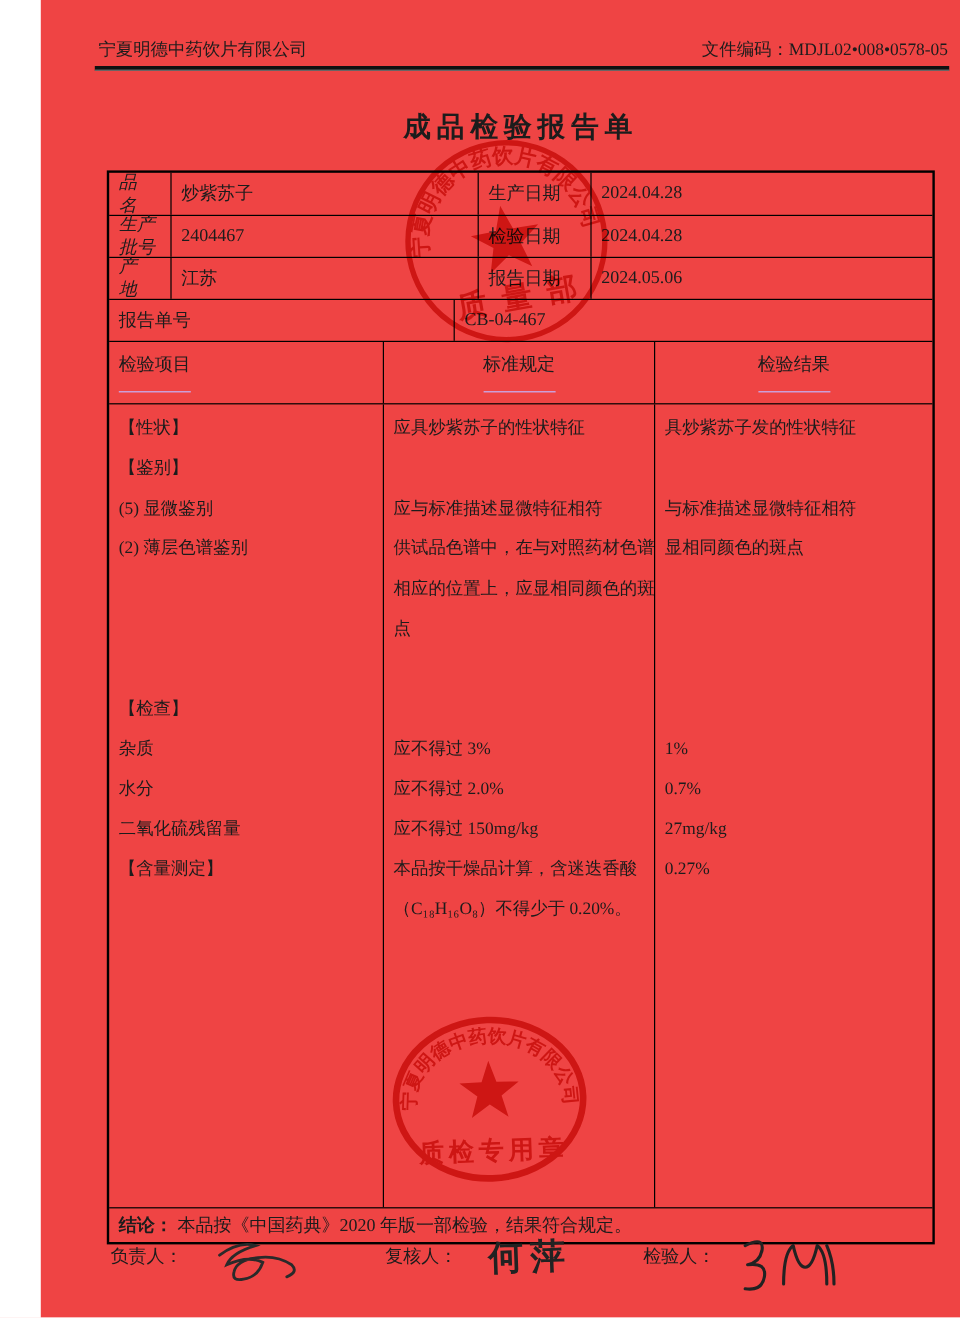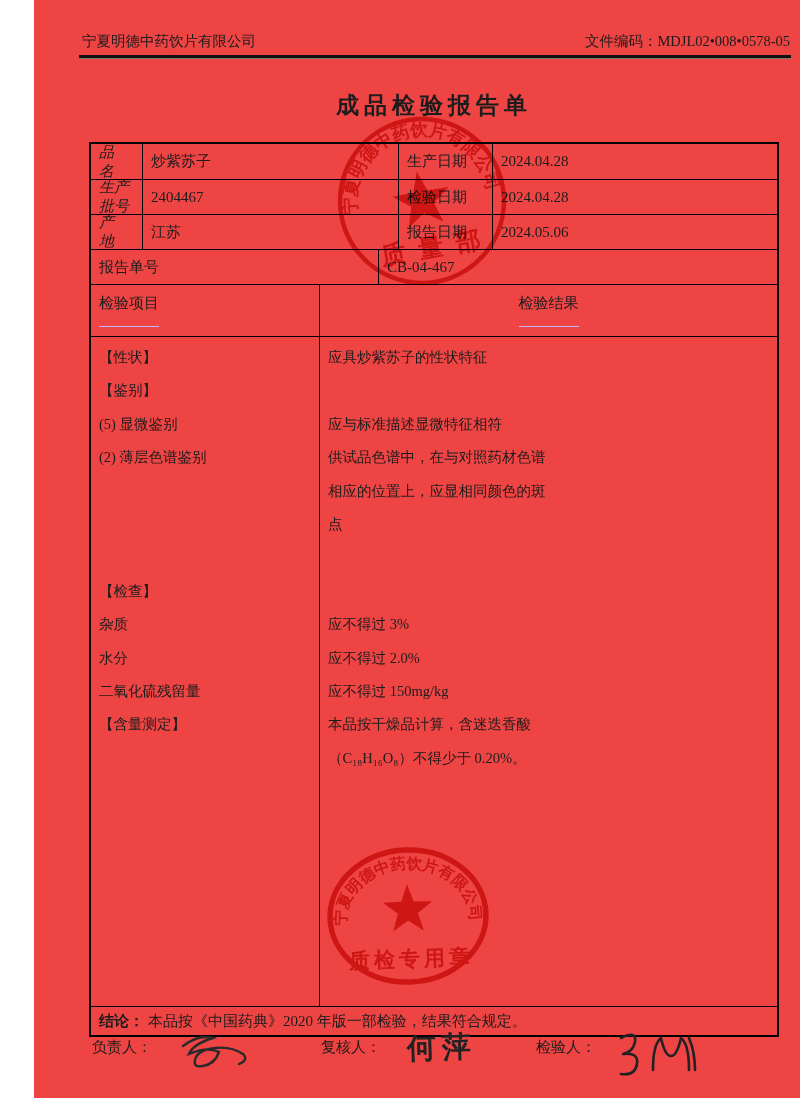--- a/index.html
+++ b/index.html
@@ -93,20 +93,23 @@
 
     <div class="row info-row">
       <div class="cell c-report-label">报告单号</div>
       <div class="cell c-report-value">CB-04-467</div>
     </div>
 
     <div class="row head-row">
       <div class="cell h-item">
           <span class="u">检验项目</span>
         </div>
+      <div class="cell h-std">
+          <span class="u">标准规定</span>
+        </div>
       <div class="cell h-res">
           <span class="u">检验结果</span>
         </div>
     </div>
 
     <div class="row body-row">
       <div class="cell h-item" id="col-item">
           <div class="bl">【性状】</div>
           <div class="bl">【鉴别】</div>
           <div class="bl">(5) 显微鉴别</div>
@@ -127,20 +130,34 @@
           <div class="bl">供试品色谱中，在与对照药材色谱</div>
           <div class="bl">相应的位置上，应显相同颜色的斑</div>
           <div class="bl">点</div>
           <div class="bl"></div>
           <div class="bl"></div>
           <div class="bl">应不得过 3%</div>
           <div class="bl">应不得过 2.0%</div>
           <div class="bl">应不得过 150mg/kg</div>
           <div class="bl">本品按干燥品计算，含迷迭香酸</div>
           <div class="bl">（C₁₈H₁₆O₈）不得少于 0.20%。</div>
+        </div>
+      <div class="cell h-res" id="col-result" style="justify-content:flex-start">
+          <div class="bl">具炒紫苏子发的性状特征</div>
+          <div class="bl"></div>
+          <div class="bl">与标准描述显微特征相符</div>
+          <div class="bl">显相同颜色的斑点</div>
+          <div class="bl"></div>
+          <div class="bl"></div>
+          <div class="bl"></div>
+          <div class="bl"></div>
+          <div class="bl">1%</div>
+          <div class="bl">0.7%</div>
+          <div class="bl">27mg/kg</div>
+          <div class="bl">0.27%</div>
         </div>
     </div>
 
     <div class="row concl-row">
       <div class="cell">
         <span class="concl-label">结论：</span>
         <span>本品按《中国药典》2020 年版一部检验，结果符合规定。</span>
       </div>
     </div>
   </div>

